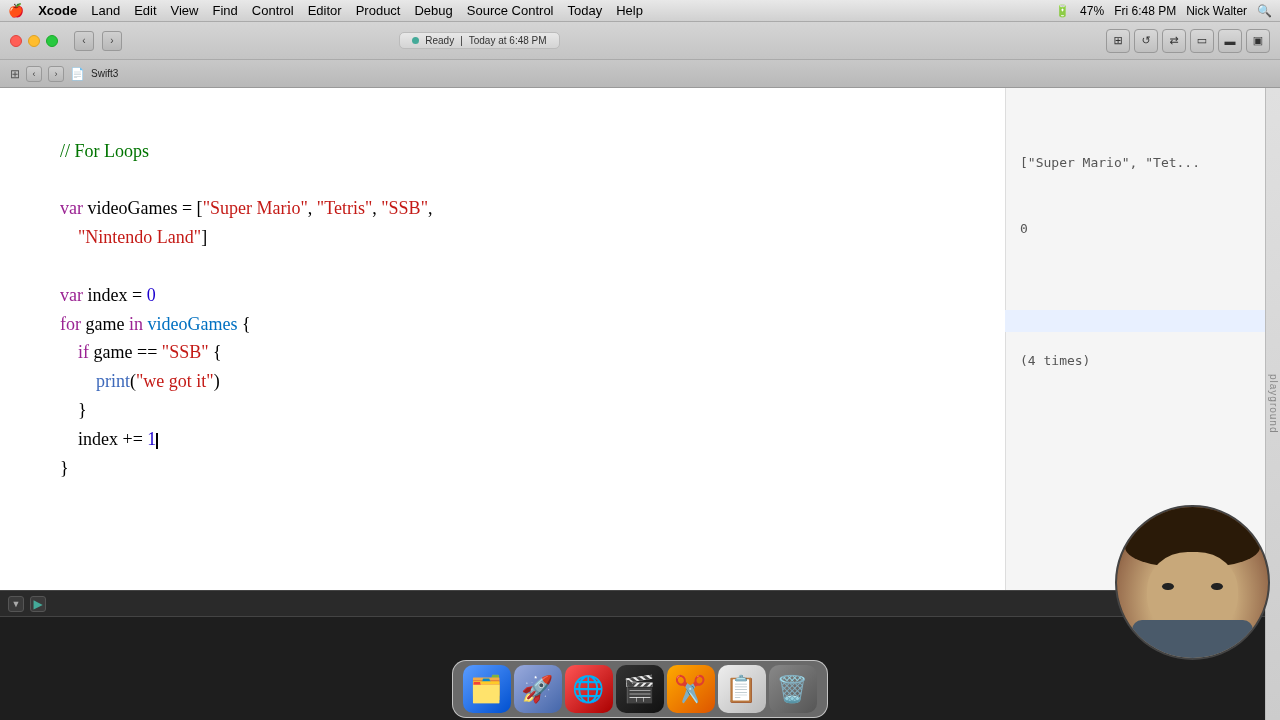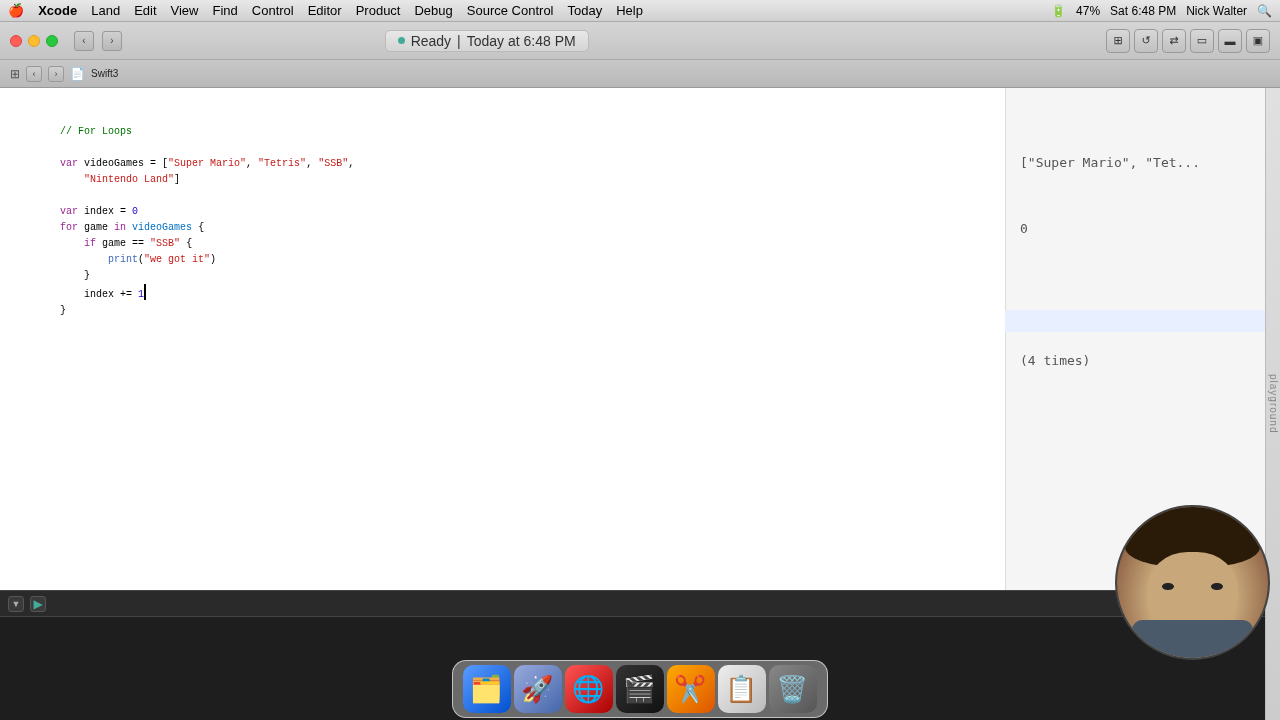--- a/index.html
+++ b/index.html
@@ -89,21 +89,21 @@
       font-size: 10px;
       cursor: pointer;
       color: #444;
     }
 
     .status-pill {
       background: linear-gradient(to bottom, #e8e8e8, #d4d4d4);
       border: 1px solid #bbb;
       border-radius: 5px;
       padding: 2px 12px;
-      font-size: 14px;
+      font-size: 10px;
       color: #333;
       display: flex;
       align-items: center;
       gap: 6px;
       margin: 0 auto;
     }
     .status-dot {
       width: 7px;
       height: 7px;
       background: #4a9;
@@ -171,22 +171,22 @@
       flex: 1;
       display: flex;
       background: #fff;
       overflow: hidden;
       position: relative;
     }
 
     .code-editor {
       flex: 1;
       padding: 20px 20px 20px 60px;
-      font-family: Liberation Mono, monospace;
-      font-size: 10px;
+      font-family: Liberation Serif, serif;
+      font-size: 18px;
       line-height: 1.6;
       color: #000;
       position: relative;
       background: #fff;
       white-space: pre;
       overflow: hidden;
     }
 
     
     .line-highlight {
@@ -315,21 +315,21 @@
     <span class="menu-item">Editor</span>
     <span class="menu-item">Product</span>
     <span class="menu-item">Debug</span>
     <span class="menu-item">Source Control</span>
     <span class="menu-item">Today</span>
     <span class="menu-item">Help</span>
   </div>
   <div class="menu-bar-right">
     <span>🔋</span>
     <span>47%</span>
-    <span>Sat 6:48 PM</span>
+    <span>Fri 6:48 PM</span>
     <span>Nick Walter</span>
     <span>🔍</span>
   </div>
 </div>
 
 <div class="title-bar">
   <div class="traffic-lights">
     <div class="traffic-light tl-red"></div>
     <div class="traffic-light tl-yellow"></div>
     <div class="traffic-light tl-green"></div>

